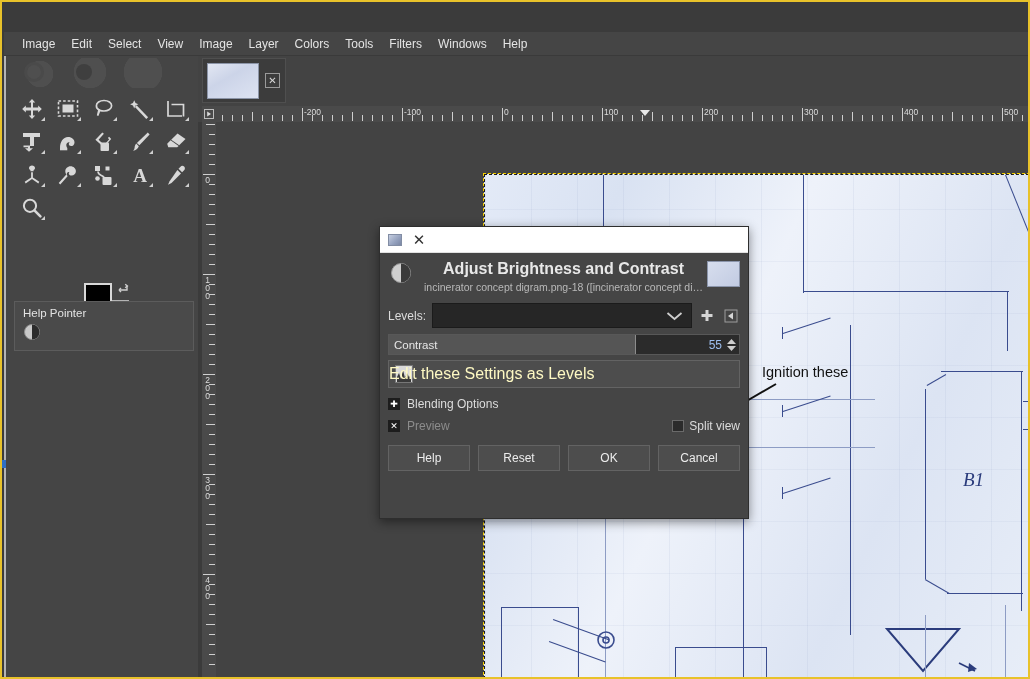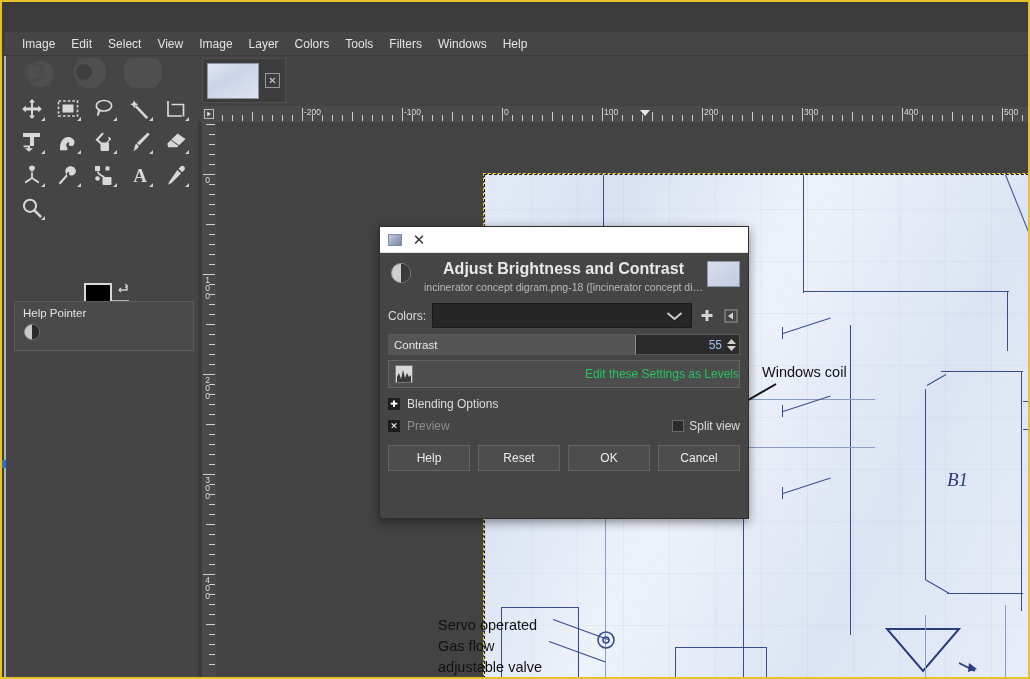--- a/index.html
+++ b/index.html
@@ -411,22 +411,22 @@
     display: flex; align-items: center;
     position: relative;
   }
   .levels-btn .lv-ico {
     width: 18px; height: 18px; margin-left: 6px;
     background: #d9d9d9;
     border: 1px solid #777;
     display:flex; align-items:flex-end; justify-content:center;
   }
   .levels-btn .lv-text {
-    position: absolute; left: 0; right: 0; text-align: right;
-    font-size: 12px; color: #22c55e;
+    position: absolute; left: 0; right: 0; text-align: left;
+    font-size: 16px; color: #fef9c3;
   }
 
   .blending-row {
     display: flex; align-items: center;
     margin: 9px 8px 0 8px;
     gap: 7px;
   }
   .expander {
     width: 12px; height: 12px;
     background: #1d1d1d;
@@ -897,21 +897,21 @@
         <div class="ln h" style="left:456px; top:196px; width:82px;"></div>
         <div class="ln v" style="left:536px; top:196px; height:240px;"></div>
         <div class="ln h" style="left:442px; top:210px; width:22px; transform: rotate(-30deg); transform-origin:left;"></div>
         <div class="ln v" style="left:440px; top:214px; height:190px;"></div>
         <div class="ln h" style="left:440px; top:404px; width:28px; transform: rotate(30deg); transform-origin:left;"></div>
         <div class="ln h" style="left:462px; top:418px; width:76px;"></div>
         <div class="ln h" style="left:538px; top:226px; width:36px;"></div>
 
         <div class="ln h" style="left:538px; top:254px; width:36px;"></div>
 
-        <span class="b1label" style="left:462px; top:294px;">B1</span>
+        <span class="b1label" style="left:478px; top:294px;">B1</span>
 
         <div class="ln v" style="left:258px; top:250px; height:260px;"></div>
         <div class="ln thin v" style="left:120px; top:300px; height:205px;"></div>
 
         <div class="ln h" style="left:16px; top:432px; width:78px;"></div>
         <div class="ln v" style="left:16px; top:432px; height:73px;"></div>
         <div class="ln v" style="left:93px; top:432px; height:73px;"></div>
         <div class="ln h" style="left:68px; top:444px; width:60px; transform: rotate(20deg); transform-origin:left;"></div>
         <div class="ln h" style="left:64px; top:466px; width:60px; transform: rotate(20deg); transform-origin:left;"></div>
         <svg style="position:absolute; left:108px; top:452px; width:30px; height:30px;">
@@ -937,29 +937,26 @@
             <path d="M8 24h20M11 31h14"></path>
             <path d="M18 38v10"></path>
             <path d="M18 52a7 7 0 1 0 .1 0"></path>
             <path d="M18 66a7 7 0 1 0 .1 0"></path>
             <path d="M18 80a7 7 0 1 0 .1 0"></path>
             <path d="M18 94v20"></path>
           </g>
         </svg>
       </div>
 
-      <div class="anno" style="left:546px; top:240px;">Windows coil</div>
+      <div class="anno" style="left:546px; top:240px;">Ignition these</div>
       <svg style="position:absolute; left:484px; top:258px; width:80px; height:48px;">
         <path d="M76 4L14 40" stroke="#111" stroke-width="2" fill="none"></path>
         <path d="M10 43l11-2-3-6z" fill="#111"></path>
       </svg>
 
-      <div class="anno" style="left:222px; top:493px;">Servo operated
-Gas flow
-adjustable valve</div>
 
     </div>
   </div>
 
   <div id="dialog">
 
     <div id="dlg-title">
       <div class="d-icon"></div>
       <div class="d-close">✕</div>
     </div>
@@ -972,21 +969,21 @@
         </svg>
       </div>
       <div class="htxt">
         <div class="h1">Adjust Brightness and Contrast</div>
         <div class="h2">incinerator concept digram.png-18 ([incinerator concept di…</div>
       </div>
       <div class="preview-sw"></div>
     </div>
 
     <div class="presets-row">
-      <div class="lbl">Colors:</div>
+      <div class="lbl">Levels:</div>
       <div class="combo">
         <svg width="17" height="10" viewBox="0 0 17 10">
           <path d="M1.5 2l7 6 7-6" fill="none" stroke="#cfcfcf" stroke-width="1.8"></path>
         </svg>
       </div>
       <div class="iconbtn">
         <svg width="14" height="14" viewBox="0 0 14 14">
           <path d="M5.5 1h3v4h4v3h-4v4h-3V8h-4V5h4z" fill="#d5d5d5"></path>
         </svg>
       </div>

